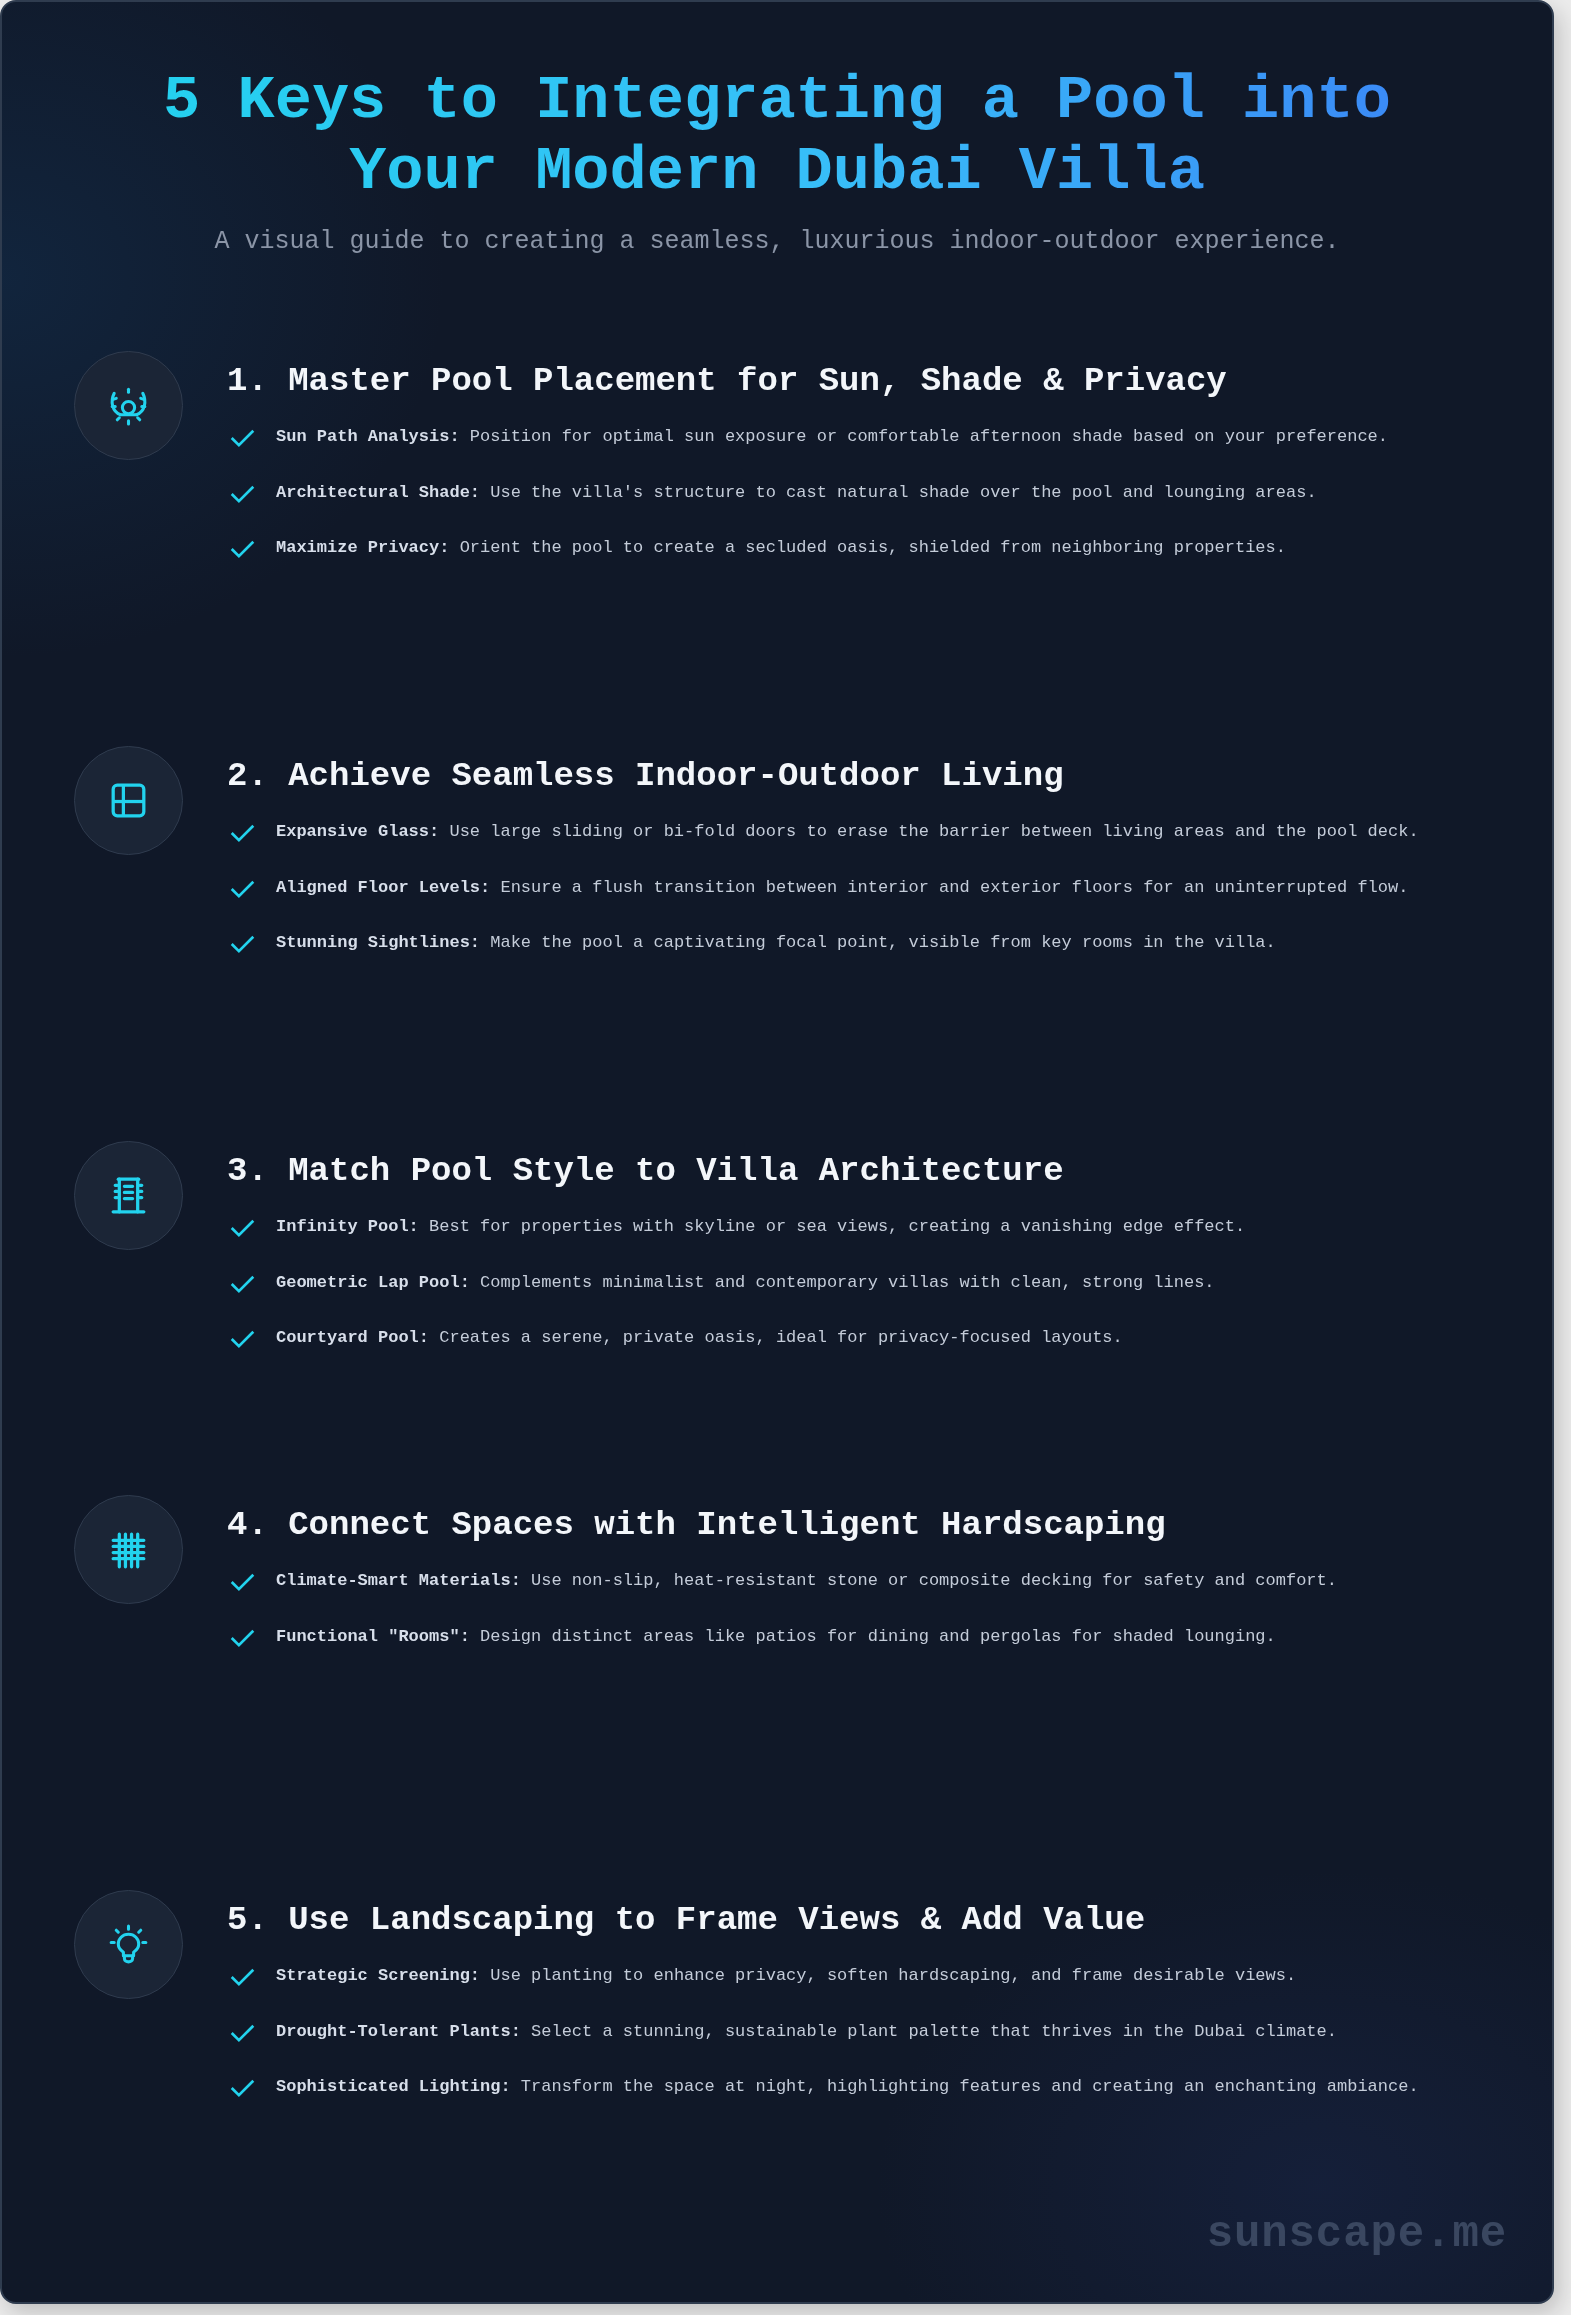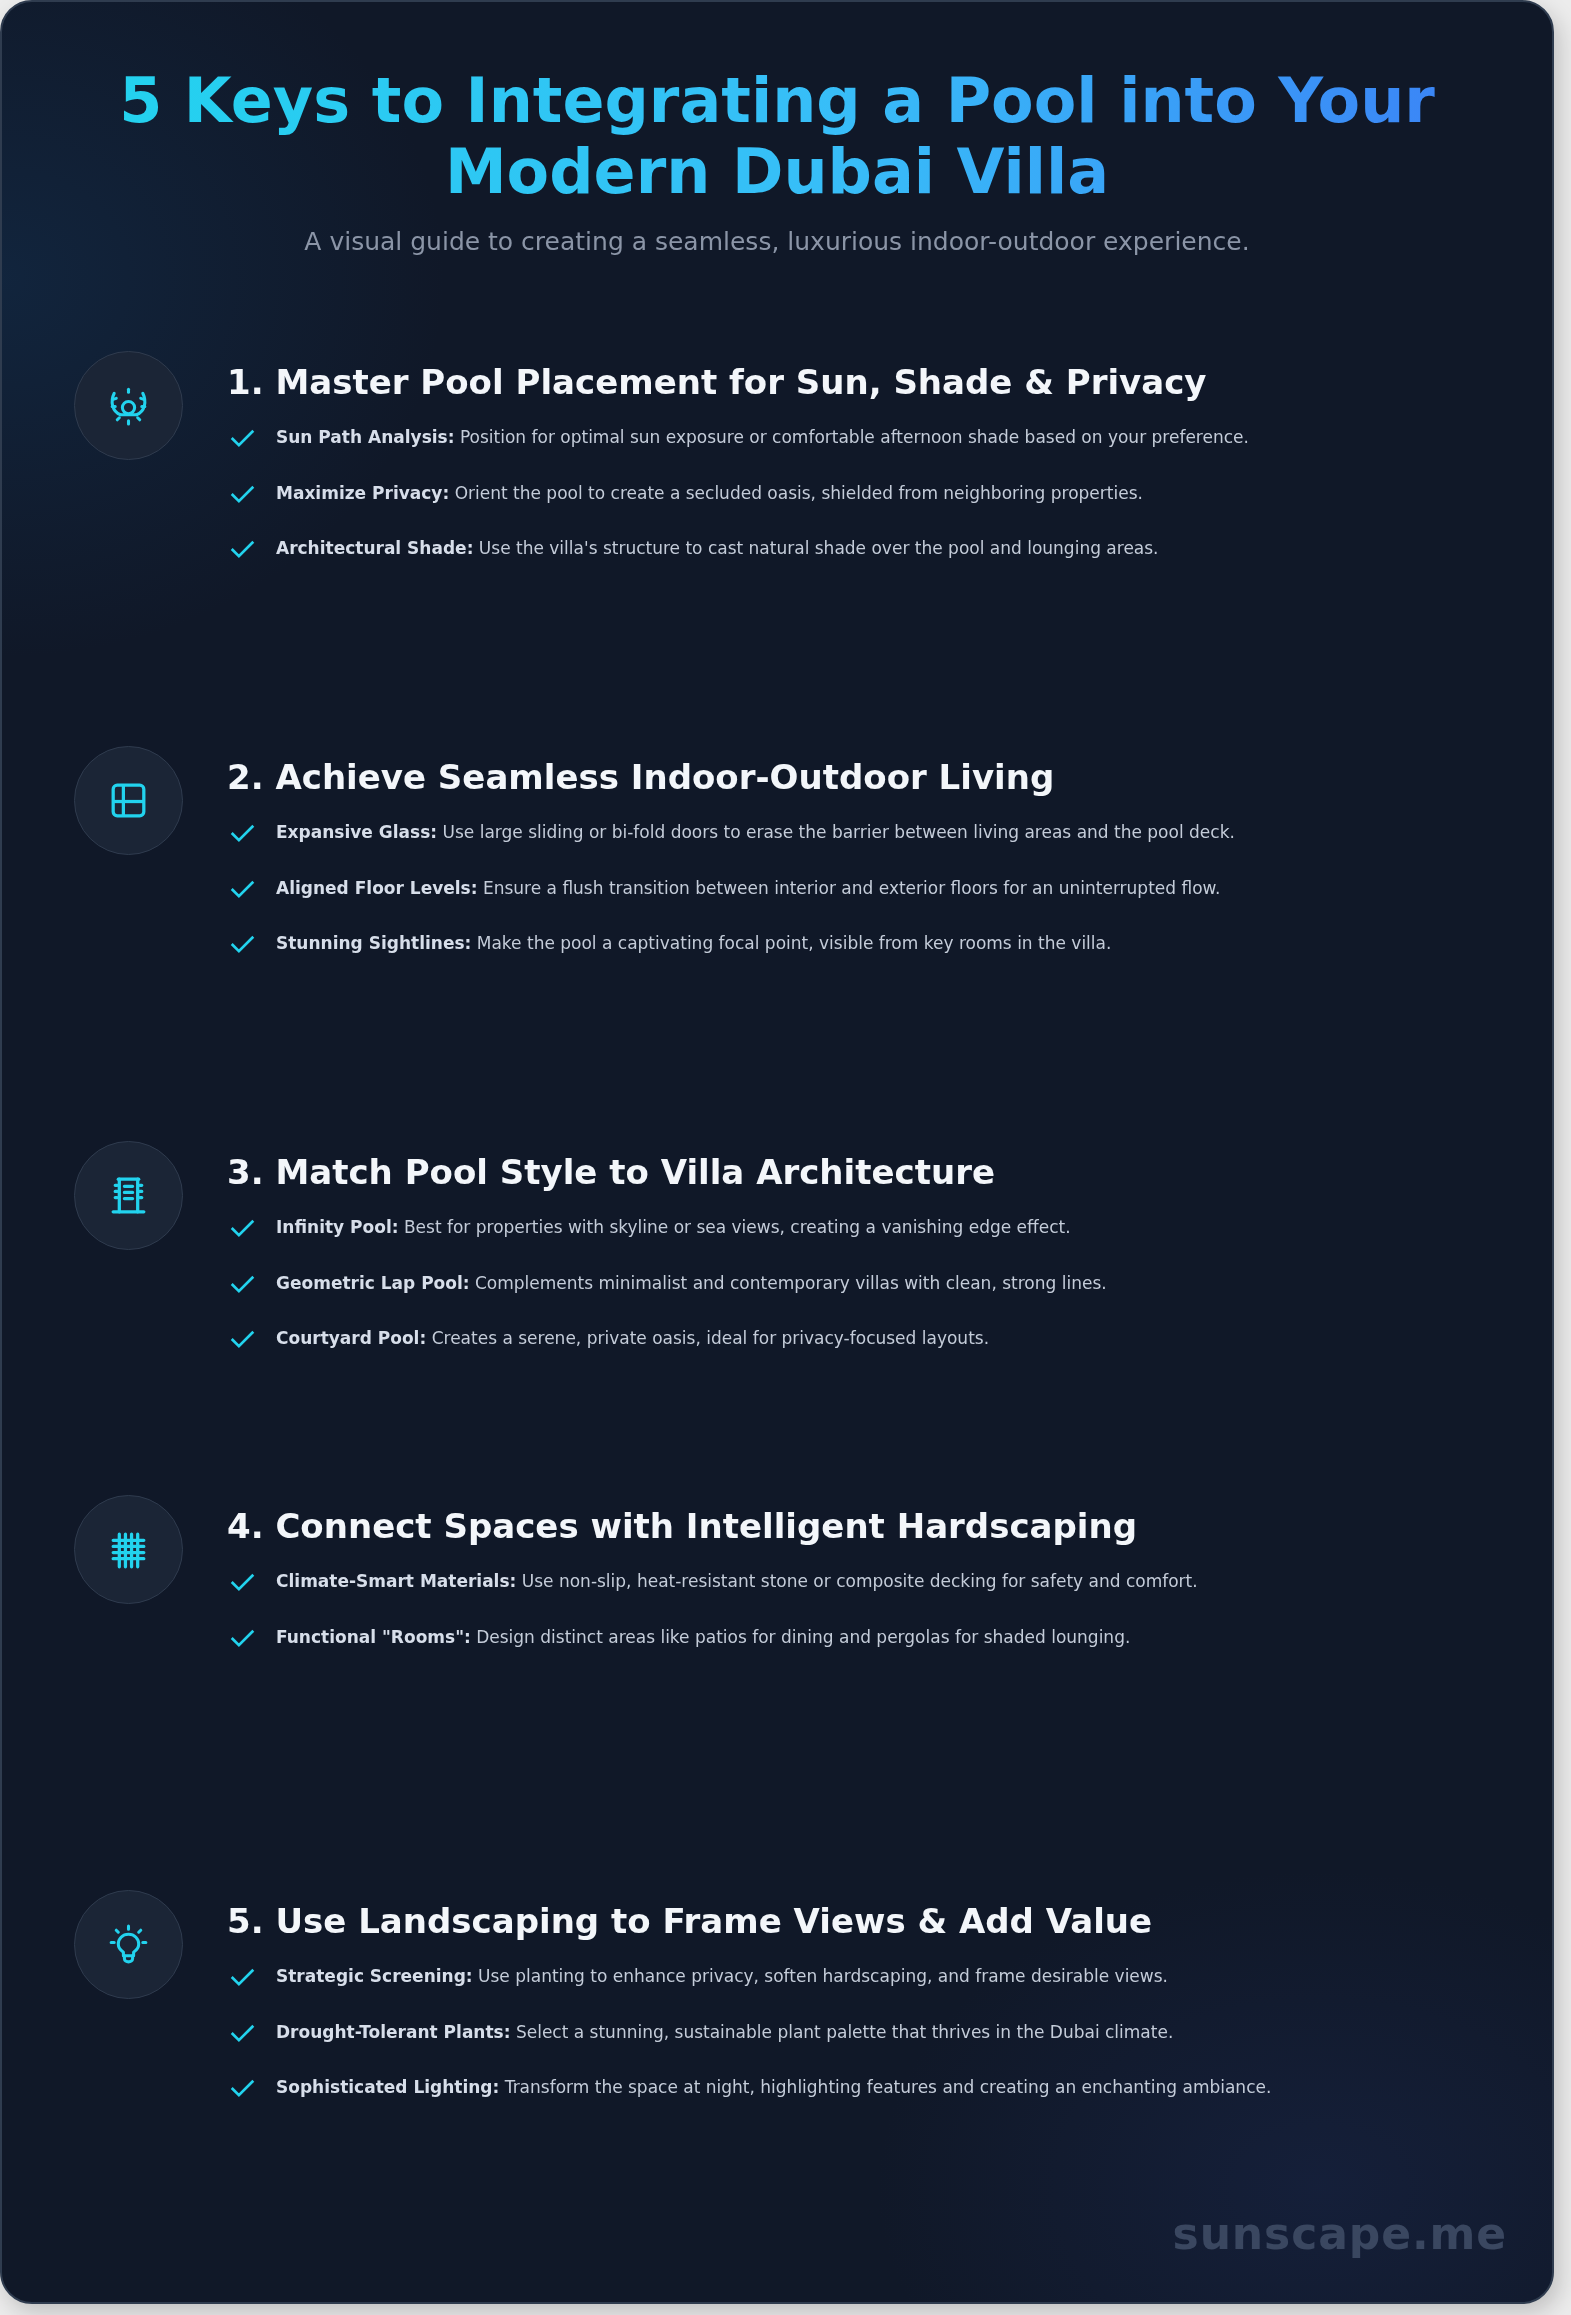--- a/index.html
+++ b/index.html
@@ -5,27 +5,28 @@
   html, body { margin: 0; padding: 0; }
   body {
     width: 1571px; height: 2316px; overflow: hidden;
     background: #ececec;
     font-family: "DejaVu Sans", sans-serif;
   }
   .card {
     position: absolute; left: 0; top: 0;
     width: 1550px; height: 2300px;
     border: 2.7px solid #2f3c4f;
-    border-radius: 32px;
+    border-radius: 16px;
     background:
       radial-gradient(ellipse 633px 543px at 0% 12%, rgba(20,60,100,0.35), rgba(0,0,0,0) 70%),
       radial-gradient(ellipse 633px 452px at 85% 95%, rgba(30,45,90,0.35), rgba(0,0,0,0) 70%),
       #101828;
     box-shadow: 5.4px 9px 22px rgba(0,0,0,0.18);
     overflow: hidden;
+    font-family: Liberation Mono, monospace;
   }
   .header { position: absolute; left: 0; top: 63px; width: 1550px; text-align: center; }
   .title {
     margin: 0 auto; width: 1411px;
     font-size: 62px; font-weight: bold; line-height: 71px;
     background: linear-gradient(90deg, #22d3ee 0%, #38bdf8 55%, #3b82f6 100%);
     -webkit-background-clip: text; background-clip: text; color: transparent;
   }
   .subtitle {
     margin-top: 20px; font-size: 25px; color: #8b95a7;
@@ -82,27 +83,27 @@
       <div class="item">
         <svg class="check" viewBox="0 0 30 24">
             <path d="M3 12 L11 20 L27 4" fill="none" stroke="#22d3ee" stroke-width="3"></path>
           </svg>
         <b>Sun Path Analysis:</b><span> Position for optimal sun exposure or comfortable afternoon shade based on your preference.</span>
       </div>
       <div class="item">
         <svg class="check" viewBox="0 0 30 24">
             <path d="M3 12 L11 20 L27 4" fill="none" stroke="#22d3ee" stroke-width="3"></path>
           </svg>
+        <b>Architectural Shade:</b><span> Use the villa's structure to cast natural shade over the pool and lounging areas.</span>
+      </div>
+      <div class="item">
+        <svg class="check" viewBox="0 0 30 24">
+            <path d="M3 12 L11 20 L27 4" fill="none" stroke="#22d3ee" stroke-width="3"></path>
+          </svg>
         <b>Maximize Privacy:</b><span> Orient the pool to create a secluded oasis, shielded from neighboring properties.</span>
-      </div>
-      <div class="item">
-        <svg class="check" viewBox="0 0 30 24">
-            <path d="M3 12 L11 20 L27 4" fill="none" stroke="#22d3ee" stroke-width="3"></path>
-          </svg>
-        <b>Architectural Shade:</b><span> Use the villa's structure to cast natural shade over the pool and lounging areas.</span>
       </div>
     </div>
   </div>
 
   <div class="section" style="top:744px;">
     <div class="icon-circle">
       <svg viewBox="0 0 48 48" fill="none" stroke="#22d3ee" stroke-width="3.2" stroke-linejoin="round">
         <rect x="9" y="9" width="30" height="30" rx="4"></rect>
         <path d="M19 9 L19 39"></path>
         <path d="M9 25 L39 25"></path>

